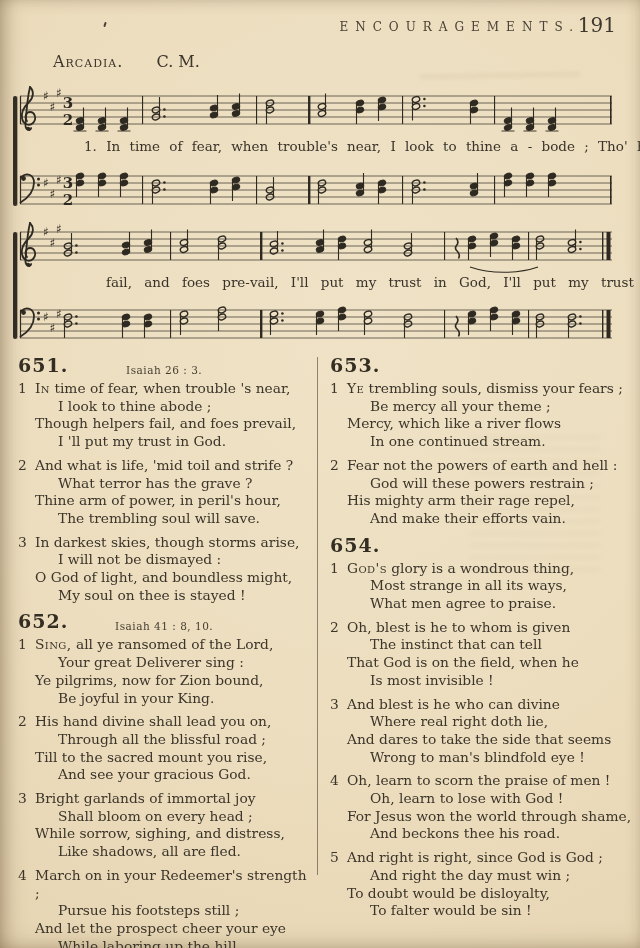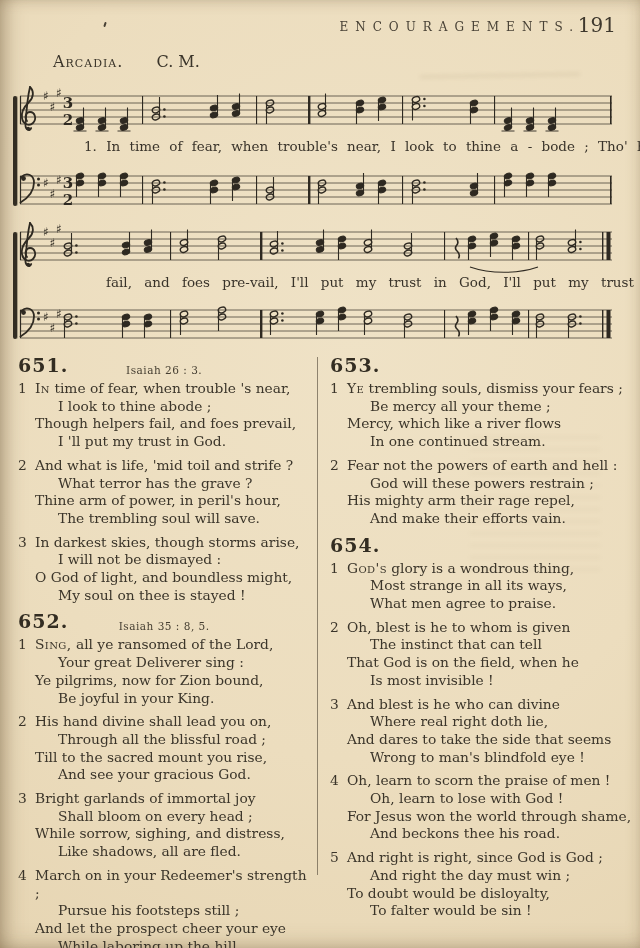--- a/index.html
+++ b/index.html
@@ -397,21 +397,21 @@
     </div>
     <div class="verse">
       <span class="vn">3</span>
       <div class="ln">In darkest skies, though storms arise,</div>
       <div class="ln ind">I will not be dismayed :</div>
       <div class="ln">O God of light, and boundless might,</div>
       <div class="ln ind">My soul on thee is stayed !</div>
     </div>
     <div class="hymn-head">
       <span class="hymn-no">652.</span>
-      <span class="hymn-ref">Isaiah 35 : 8, 5.</span>
+      <span class="hymn-ref">Isaiah 41 : 8, 10.</span>
     </div>
     <div class="verse">
       <span class="vn">1</span>
       <div class="ln"><span class="sc">Sing,</span> all ye ransomed of the Lord,</div>
       <div class="ln ind">Your great Deliverer sing :</div>
       <div class="ln">Ye pilgrims, now for Zion bound,</div>
       <div class="ln ind">Be joyful in your King.</div>
     </div>
     <div class="verse">
       <span class="vn">2</span>

